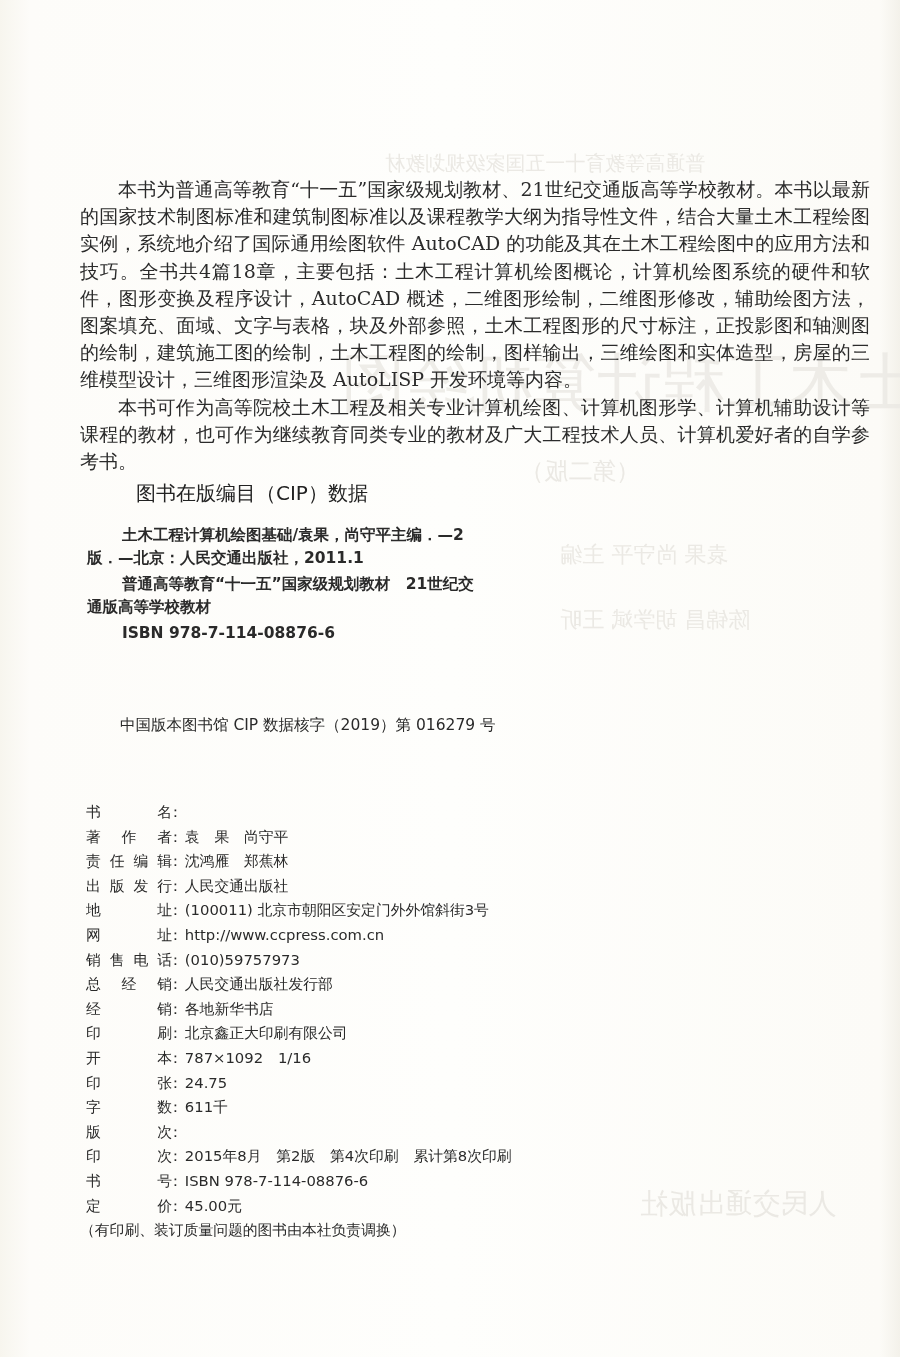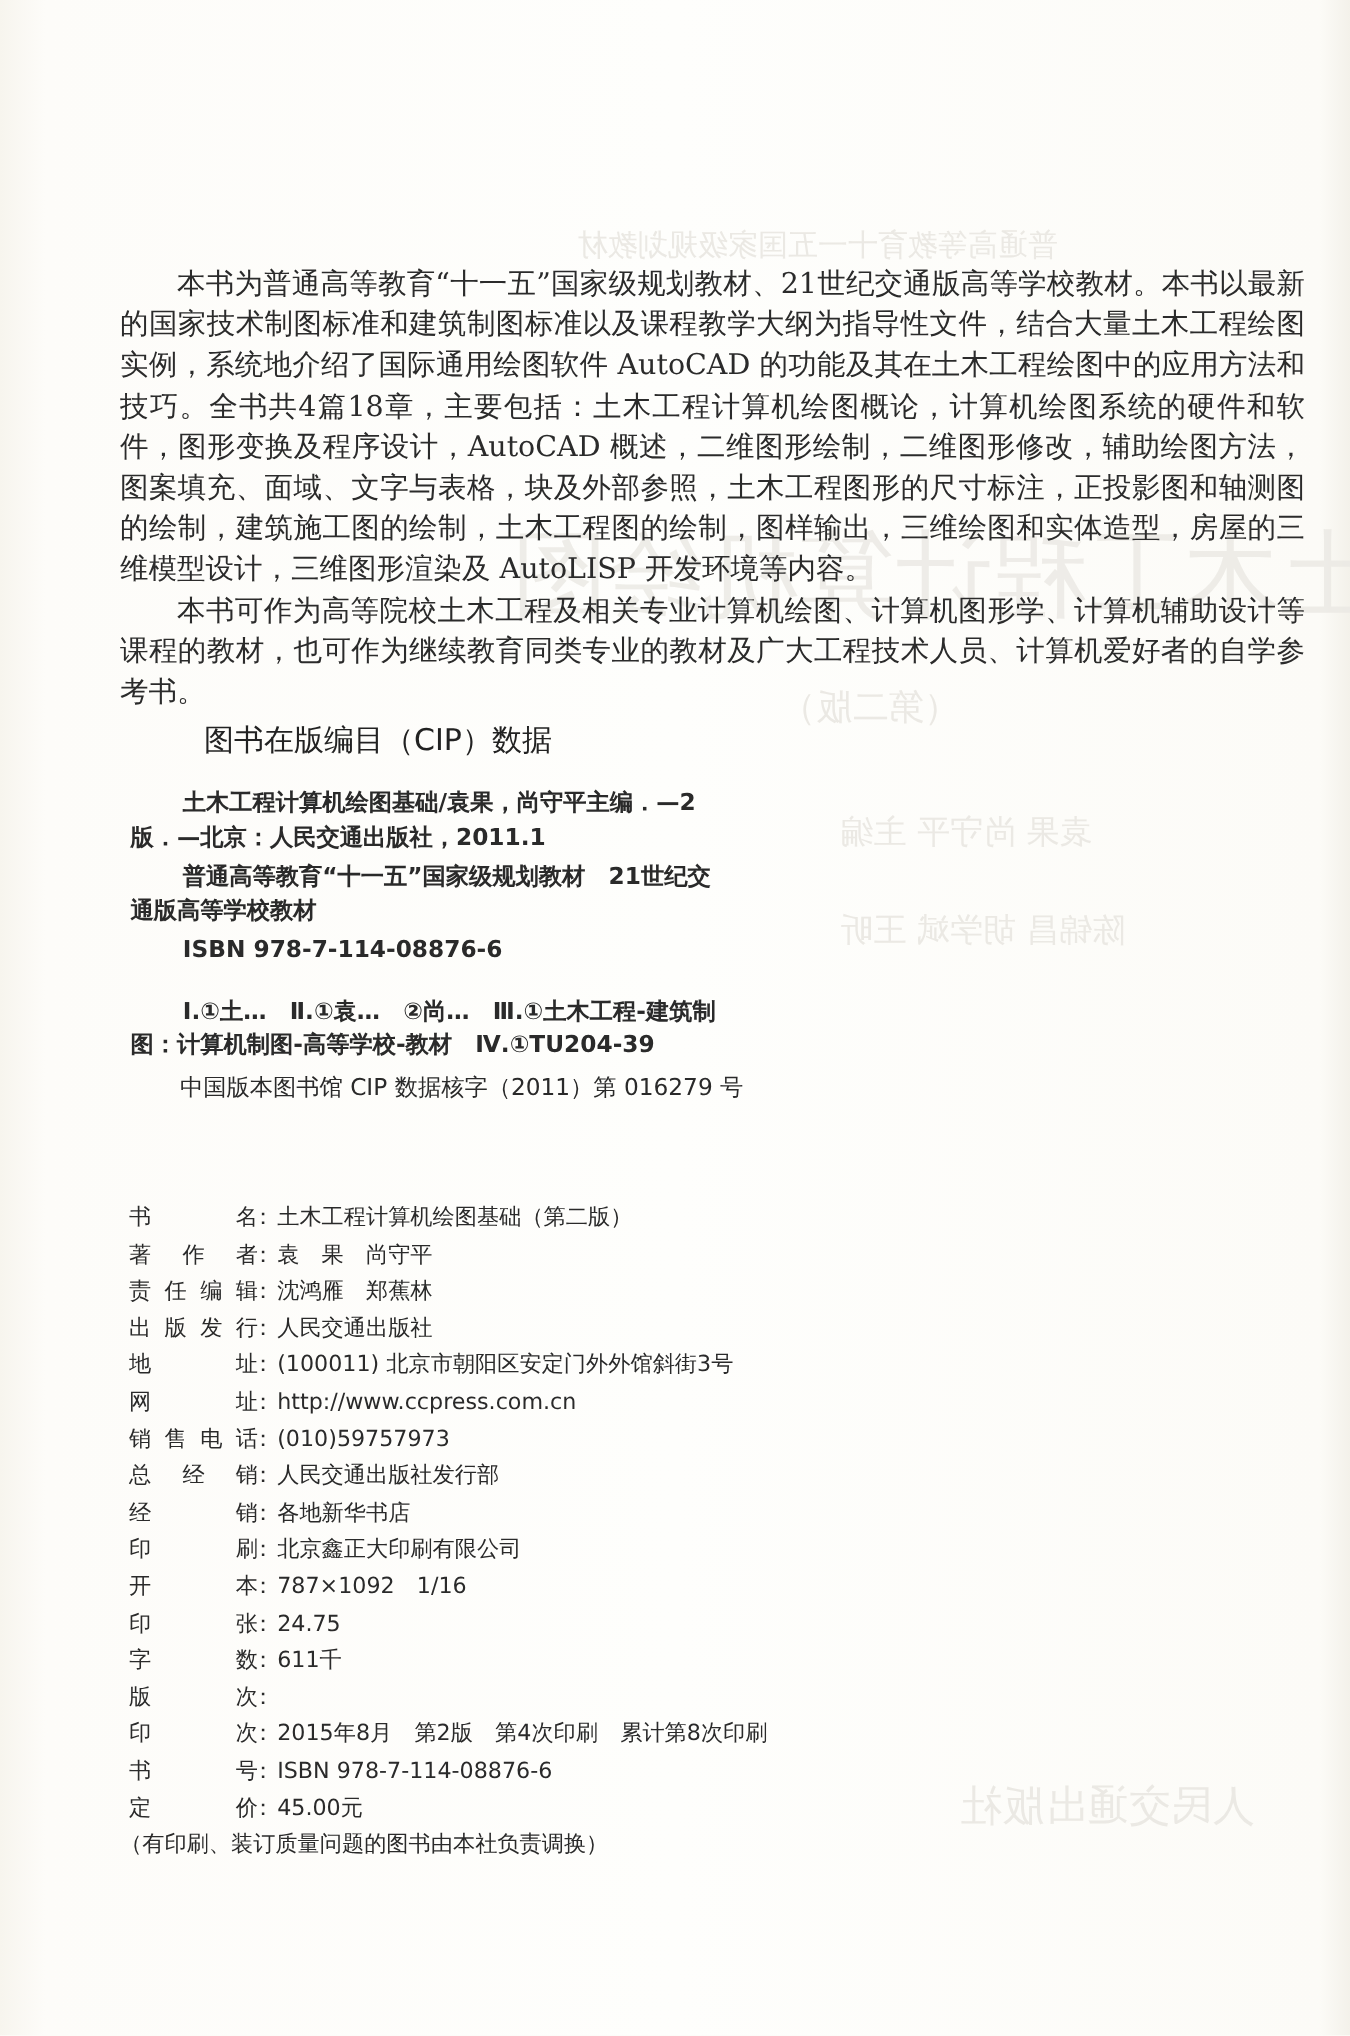--- a/index.html
+++ b/index.html
@@ -120,33 +120,31 @@
     <p>本书可作为高等院校土木工程及相关专业计算机绘图、计算机图形学、计算机辅助设计等课程的教材，也可作为继续教育同类专业的教材及广大工程技术人员、计算机爱好者的自学参考书。</p>
   </div>
 
   <div class="cip-heading">图书在版编目（CIP）数据</div>
 
   <div class="cip-block">
     <p class="para">土木工程计算机绘图基础/袁果，尚守平主编．—2版．—北京：人民交通出版社，2011.1</p>
     <p class="para">普通高等教育“十一五”国家级规划教材　21世纪交通版高等学校教材</p>
     <p class="para">ISBN 978-7-114-08876-6</p>
     <div class="gap"></div>
-    <p class="para">Ⅰ.①土…　Ⅱ.①袁…　②尚…　Ⅲ.①土木工程-建筑制图：计算机制图-高等学校-教材　Ⅳ.①TU204-39</p>
   </div>
 
-  <div class="cip-verify">中国版本图书馆 CIP 数据核字（2011）第 016279 号</div>
+  <div class="cip-verify">中国版本图书馆 CIP 数据核字（2019）第 016279 号</div>
 
   <div class="colophon" id="colophon">
       <div class="row">
         <div class="label">
           <span>书</span>
           <span>名</span>
         </div>
         <span style="margin-left: -4px;">：</span>
-        <div class="value">土木工程计算机绘图基础（第二版）</div>
       </div>
       <div class="row">
         <div class="label">
           <span>著</span>
           <span>作</span>
           <span>者</span>
         </div>
         <span style="margin-left: -4px;">：</span>
         <div class="value">袁　果　尚守平</div>
       </div>

